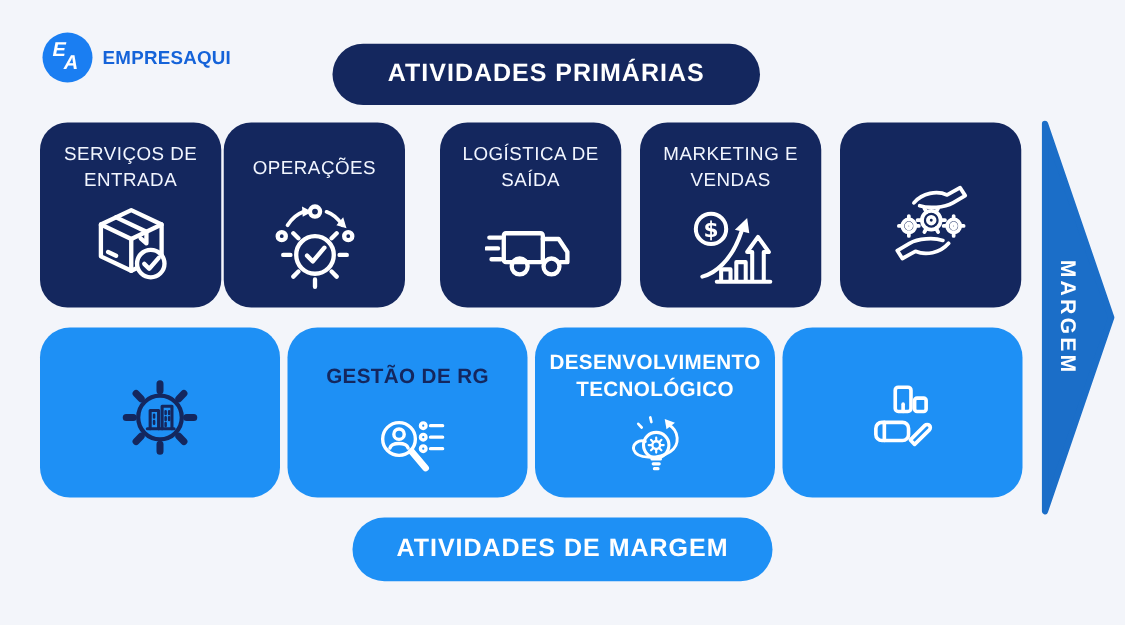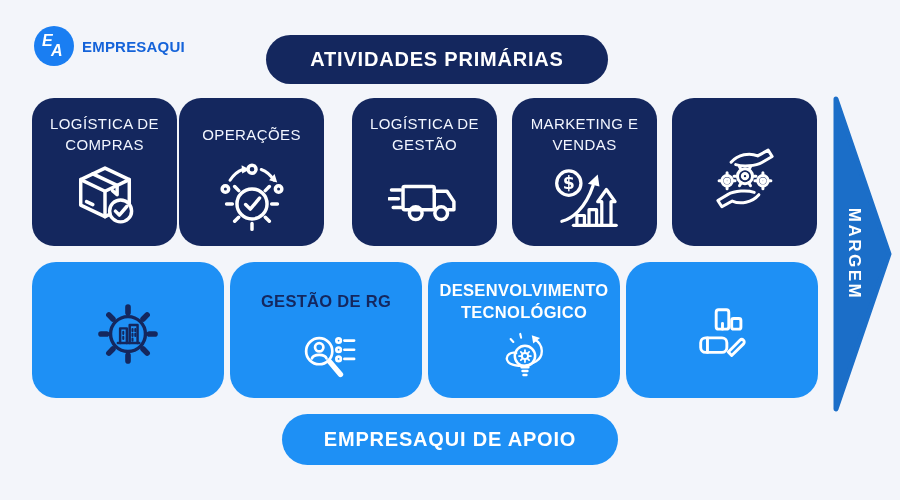--- a/index.html
+++ b/index.html
@@ -53,21 +53,21 @@
       <span class="m-bot">A</span>
     </div>
     <div class="logo-name">EMPRESAQUI</div>
   </div>
 
   <div class="banner banner-primary">
     <span>ATIVIDADES PRIMÁRIAS</span>
   </div>
 
   <div class="card-top" style="left:32px">
-    <div class="label">LOGÍSTICA DE COMPRAS</div>
+    <div class="label">SERVIÇOS DE ENTRADA</div>
     <div class="icon">
       <svg viewBox="0 0 64 64" fill="none" stroke="currentColor" stroke-width="3" stroke-linecap="round" stroke-linejoin="round">
         <path d="M32 7 L53 17 V39 L32 49 L11 39 V17 Z"></path>
         <path d="M11 17 L32 27 L53 17"></path>
         <path d="M32 27 V49"></path>
         <path d="M21.5 12 L42.5 22 V30 L38.5 26.5"></path>
         <path d="M16 36 l5.5 2.6"></path>
         <circle cx="45.5" cy="44" r="9.5" fill="#14275e"></circle>
         <path d="M41 44.2 l3.4 3.4 L51 40"></path>
       </svg>
@@ -86,21 +86,21 @@
         <circle cx="55" cy="25" r="2.8"></circle>
         <path d="M13 17.5 Q17.5 10.5 24 8.2" stroke-width="2.6"></path>
         <polygon points="23,4.5 30,8.2 23.5,11.6" fill="currentColor" stroke="none"></polygon>
         <path d="M40 8.2 Q46.5 10.5 51 17.5" stroke-width="2.6"></path>
         <polygon points="53.8,19.5 51.5,12 46.8,17.5" fill="currentColor" stroke="none"></polygon>
       </svg>
     </div>
   </div>
 
   <div class="card-top" style="left:352px">
-    <div class="label">LOGÍSTICA DE GESTÃO</div>
+    <div class="label">LOGÍSTICA DE SAÍDA</div>
     <div class="icon">
       <svg viewBox="0 0 64 64" fill="none" stroke="currentColor" stroke-width="3" stroke-linecap="round" stroke-linejoin="round">
         <rect x="13" y="23" width="27" height="20" rx="1.5"></rect>
         <path d="M40 27 H51 L57 36 V43 H52"></path>
         <circle cx="24" cy="46" r="5.5"></circle>
         <circle cx="46" cy="46" r="5.5"></circle>
         <path d="M3 26 H11 M1 33.5 H9 M4.5 41 H11"></path>
       </svg>
     </div>
   </div>
@@ -190,21 +190,21 @@
         <path d="M32.5 21 v6"></path>
         <rect x="42" y="16" width="9.5" height="11" rx="2"></rect>
         <rect x="10" y="36" width="27" height="15" rx="5"></rect>
         <path d="M17 36 v15"></path>
         <path d="M38.5 50.5 L50.5 38.5 a2.6 2.6 0 0 1 3.7 3.7 L42 54.2 Z"></path>
       </svg>
     </div>
   </div>
 
   <div class="banner banner-support">
-    <span>EMPRESAQUI DE APOIO</span>
+    <span>ATIVIDADES DE MARGEM</span>
   </div>
 
   <div class="margin-arrow">
     <svg width="60" height="316" viewBox="0 0 60 316">
       <polygon points="3,3 56,158 3,313" fill="#1b6ec8" stroke="#1b6ec8" stroke-width="5" stroke-linejoin="round"></polygon>
     </svg>
     <div class="margin-label">MARGEM</div>
   </div>
 
 </div>

